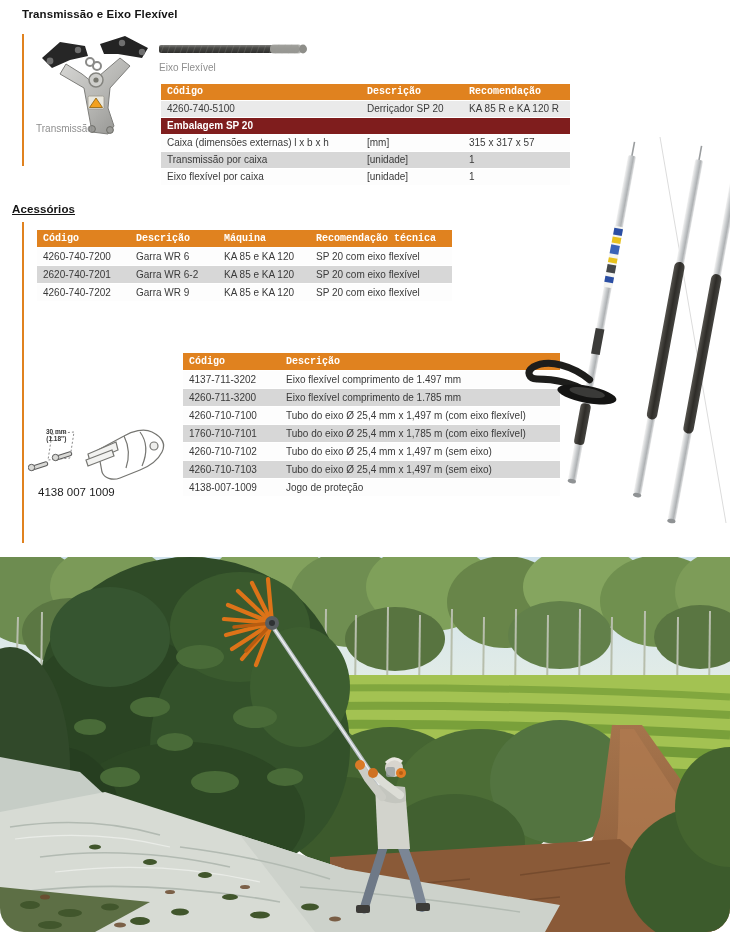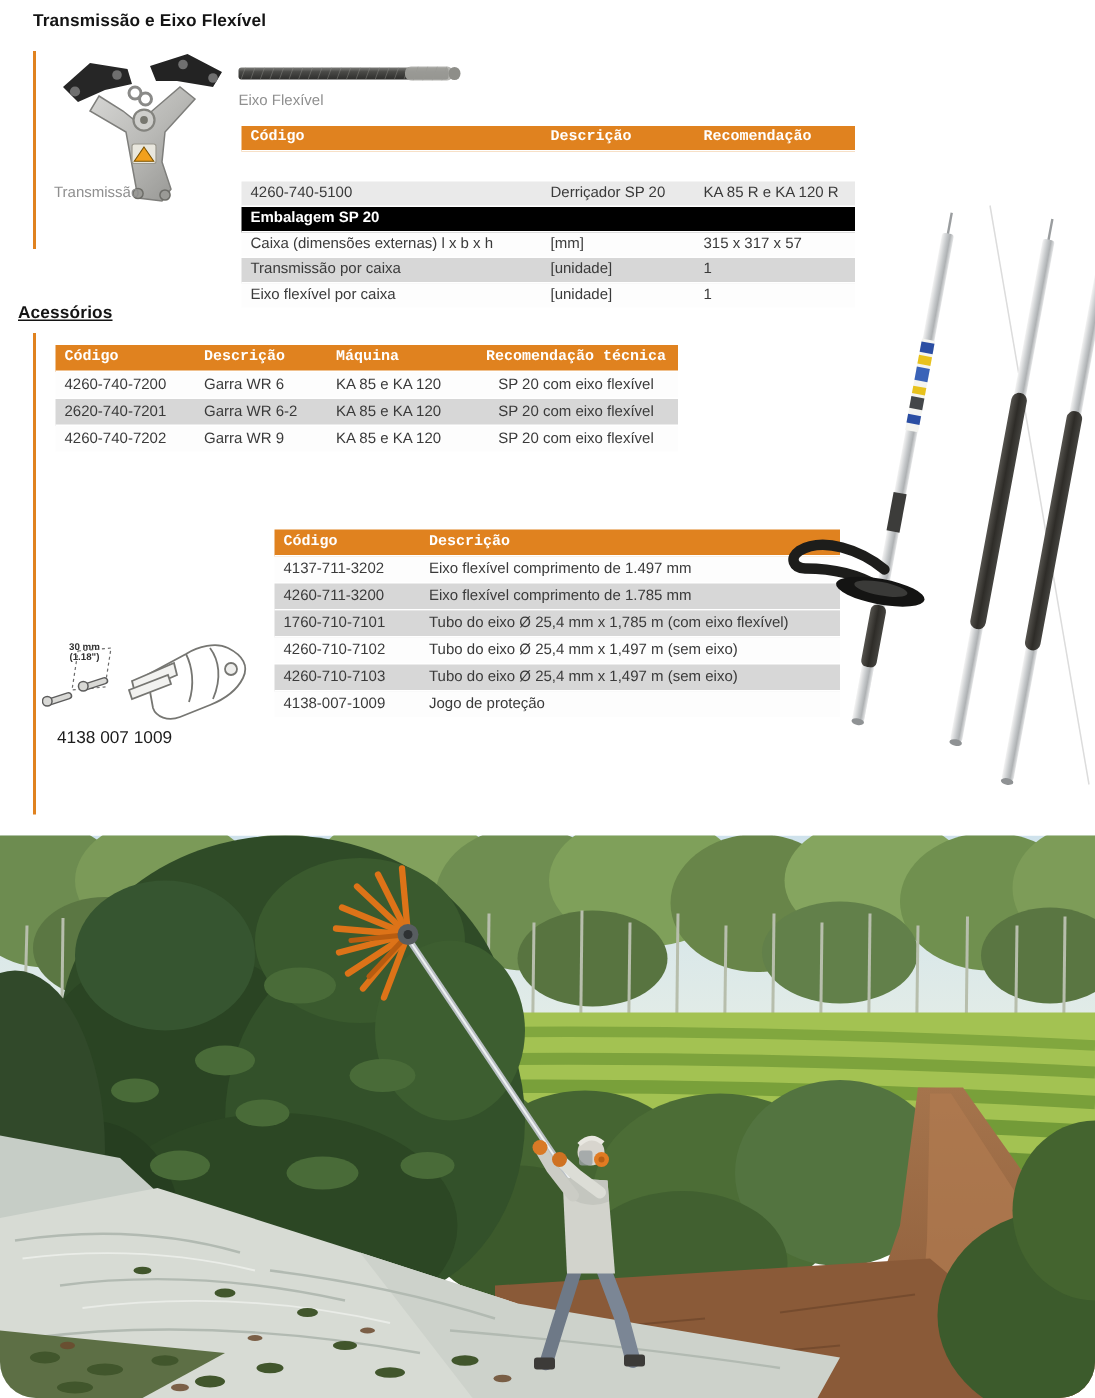--- a/index.html
+++ b/index.html
@@ -9,33 +9,33 @@
 
   .sec-title { position:absolute; font-size:11.5px; font-weight:bold; color:#141414; letter-spacing:.1px; }
   .vbar { position:absolute; width:2px; background:#E0821F; }
 
   .img-label { position:absolute; font-size:10px; color:#8f8f8f; }
 
   
   .tbl { position:absolute; font-size:10px; color:#3a3a3a; }
   .trow { display:flex; width:100%; border-bottom:1px solid #fff; }
   .trow.hdr { background:#E0821F; color:#fff; font-weight:bold;font-family:Liberation Mono, monospace; }
-  .trow.sub { background:#000000; color:#fff; font-weight:bold; }
+  .trow.sub { background:#7f1d1d; color:#fff; font-weight:bold; }
   .trow.w   { background:#fdfdfd; }
-  .trow.lg  { background:#EAEAEA;margin-top:20px; }
+  .trow.lg  { background:#EAEAEA; }
   .trow.g   { background:#D7D7D7; }
   .tcell { padding:0 0 0 6px; overflow:hidden; white-space:nowrap; }
 
   #table1 { left:161px; top:84px; width:409px; }
   #table1 .trow { height:17px; line-height:16px; }
   #table1 .c0 { width:200px; } #table1 .c1 { width:102px; } #table1 .c2 { width:107px; }
 
   #table2 { left:37px; top:230px; width:415px; }
   #table2 .trow { height:18px; line-height:17px; }
-  #table2 .c0 { width:93px; } #table2 .c1 { width:88px; } #table2 .c2 { width:92px; } #table2 .c3 { width:142px;text-align:center; }
+  #table2 .c0 { width:93px; } #table2 .c1 { width:88px; } #table2 .c2 { width:92px; } #table2 .c3 { width:142px; }
 
   #table3 { left:183px; top:353px; width:377px; }
   #table3 .trow { height:18px; line-height:17px; }
   #table3 .c0 { width:97px; } #table3 .c1 { width:280px; }
 
   .abs { position:absolute; }
   .part-number { position:absolute; left:38px; top:486px; font-size:11.5px; font-weight:normal; color:#1c1c1c; }
   .dim-label { position:absolute; left:46px; top:428px; font-size:6.5px; font-weight:bold; color:#333; line-height:7px; text-align:center; }
 
   .photo { position:absolute; left:0; top:557px; width:730px; height:375px; }
@@ -166,20 +166,24 @@
       <div class="tcell c0">Código</div>
       <div class="tcell c1">Descrição</div>
     </div>
     <div class="trow w">
       <div class="tcell c0">4137-711-3202</div>
       <div class="tcell c1">Eixo flexível comprimento de 1.497 mm</div>
     </div>
     <div class="trow g">
       <div class="tcell c0">4260-711-3200</div>
       <div class="tcell c1">Eixo flexível comprimento de 1.785 mm</div>
+    </div>
+    <div class="trow w">
+      <div class="tcell c0">4260-710-7100</div>
+      <div class="tcell c1">Tubo do eixo Ø 25,4 mm x 1,497 m (com eixo flexível)</div>
     </div>
     <div class="trow g">
       <div class="tcell c0">1760-710-7101</div>
       <div class="tcell c1">Tubo do eixo Ø 25,4 mm x 1,785 m (com eixo flexível)</div>
     </div>
     <div class="trow w">
       <div class="tcell c0">4260-710-7102</div>
       <div class="tcell c1">Tubo do eixo Ø 25,4 mm x 1,497 m (sem eixo)</div>
     </div>
     <div class="trow g">

